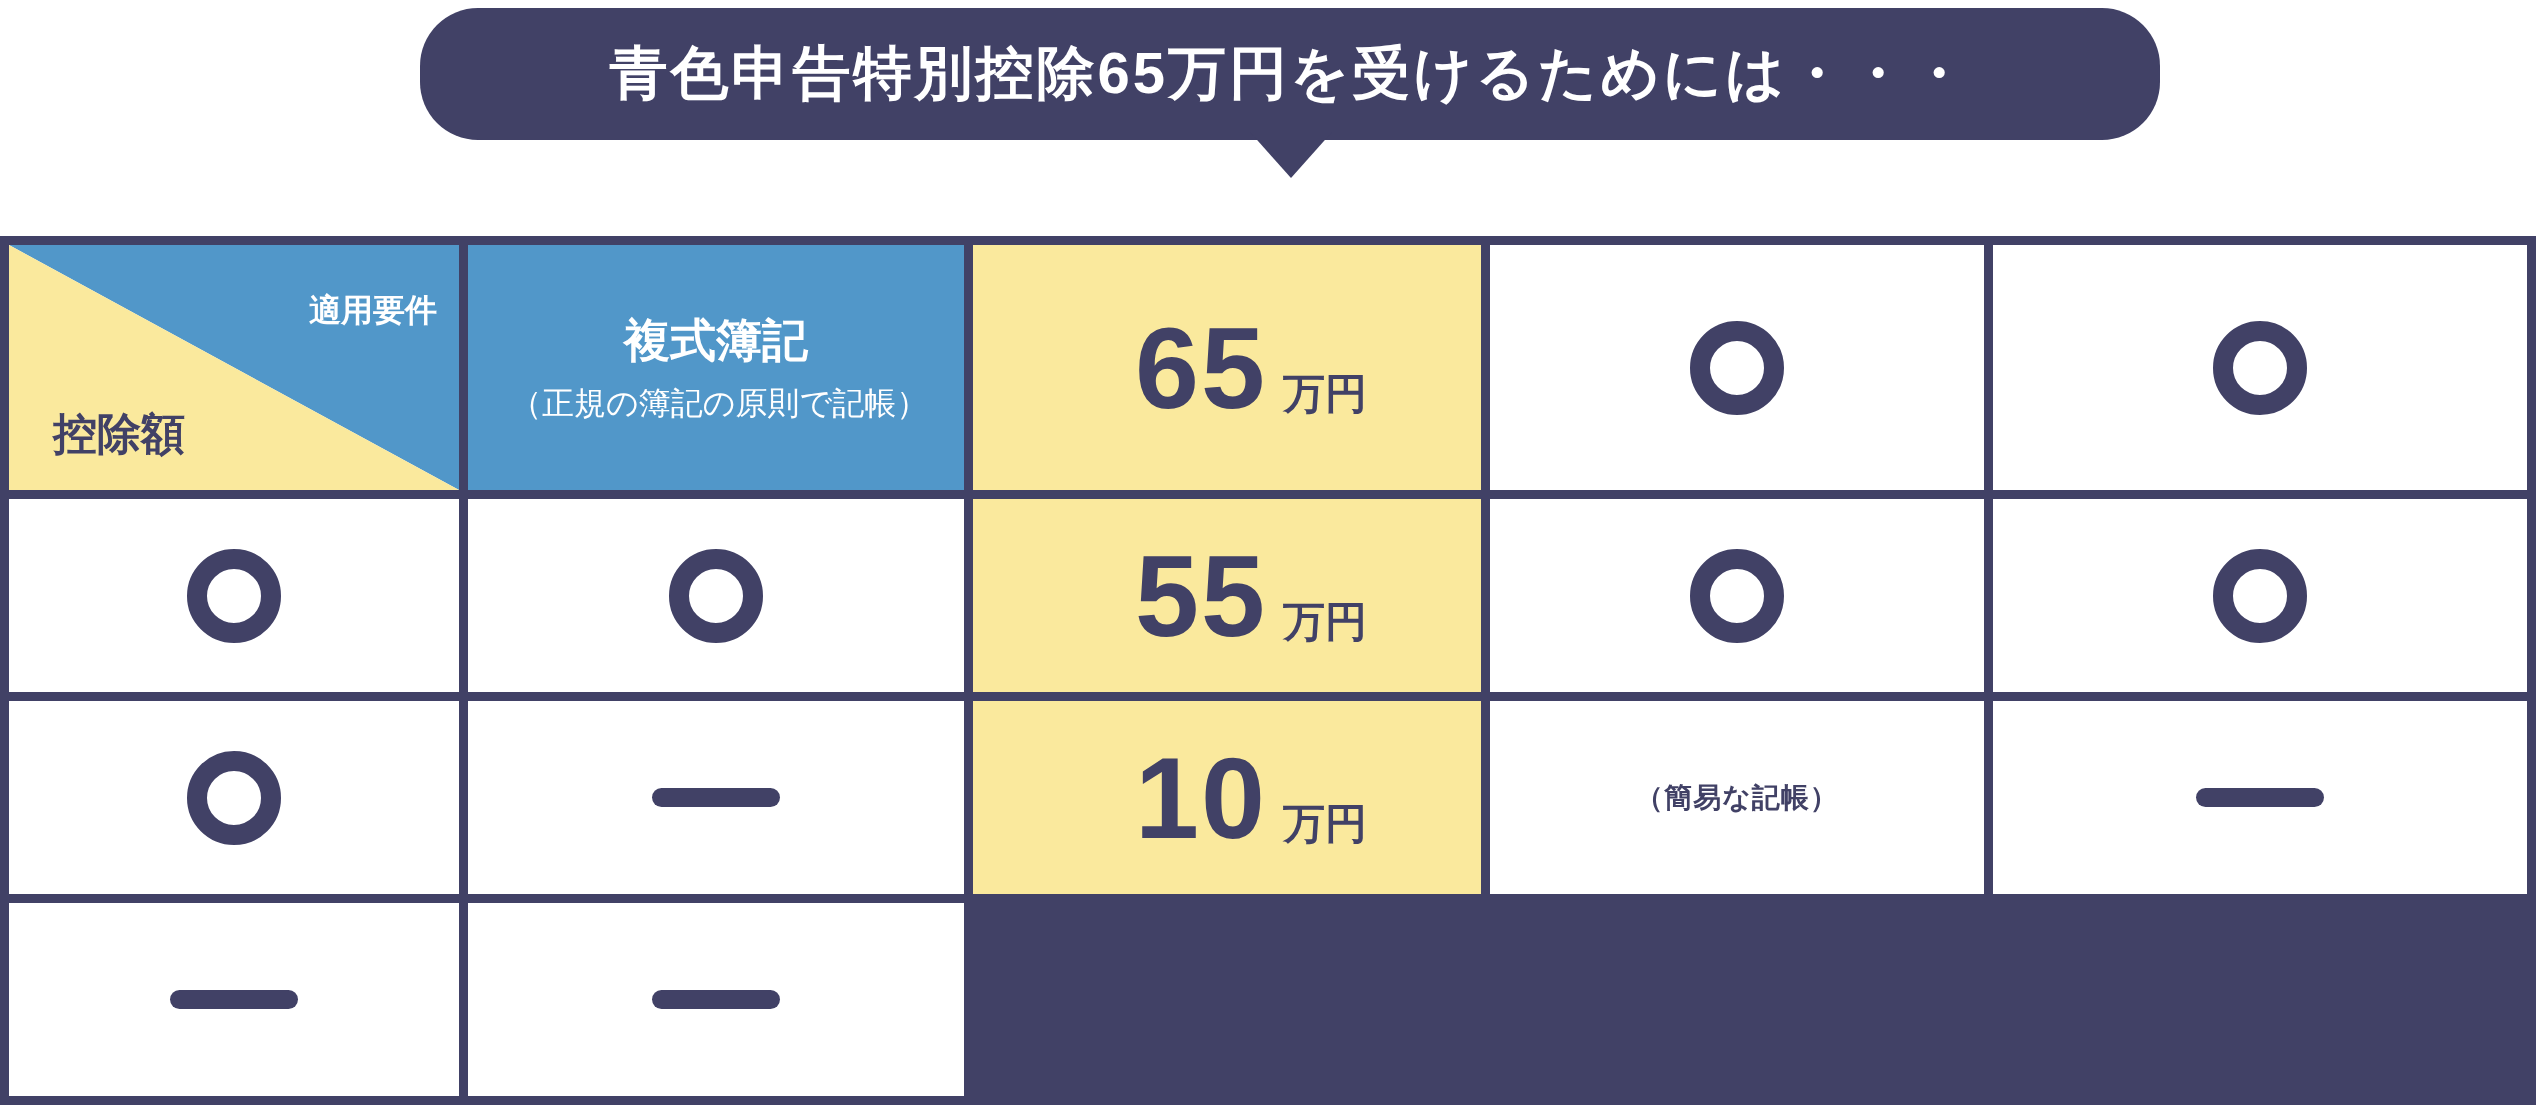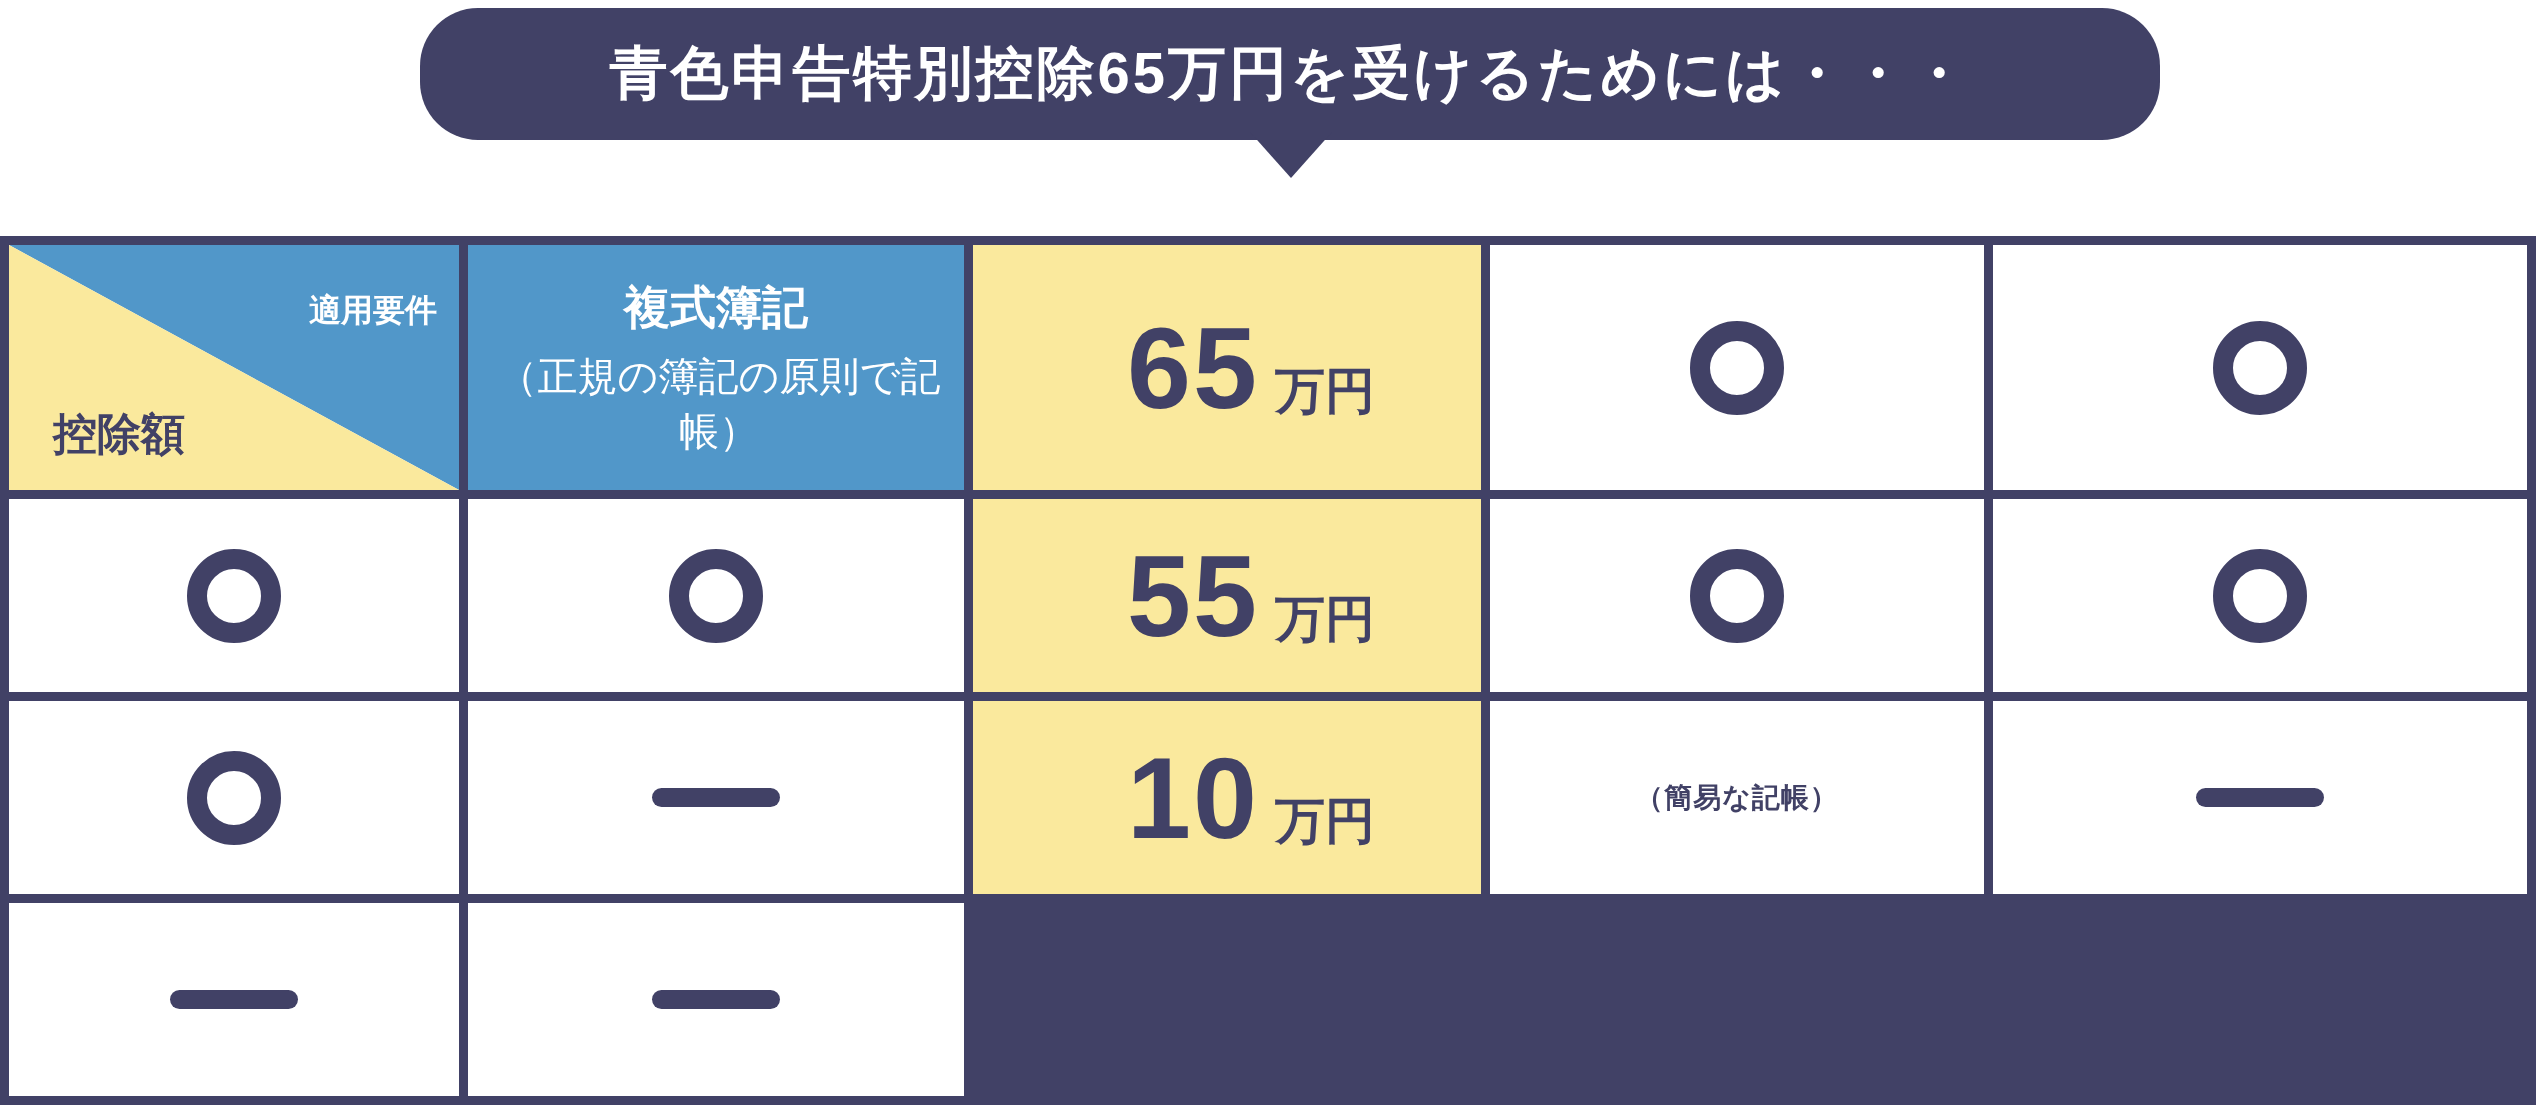--- a/index.html
+++ b/index.html
@@ -42,28 +42,28 @@
   .tri-blue{position:absolute;inset:0;background:var(--blue);
     -webkit-clip-path:polygon(0 0,100% 0,100% 100%);clip-path:polygon(0 0,100% 0,100% 100%);}
   .tri-yellow{position:absolute;inset:0;background:var(--yellow);
     -webkit-clip-path:polygon(0 0,100% 100%,0 100%);clip-path:polygon(0 0,100% 100%,0 100%);}
   .corner-top{position:absolute;top:44px;right:22px;color:#fff;font-size:32px;font-weight:700;z-index:2;}
   .corner-bottom{position:absolute;bottom:26px;left:44px;color:var(--navy);font-size:44px;font-weight:800;z-index:2;}
 
   
   .head{background:var(--blue);flex-direction:column;color:#fff;text-align:center;}
   .head-title{font-size:46px;font-weight:800;line-height:1.35;white-space:pre-line;}
-  .head-sub{font-size:40px;font-weight:500;margin-top:10px;margin-left:6px;}
+  .head-sub{font-size:32px;font-weight:500;margin-top:10px;margin-left:6px;}
   .head-sub:empty{display:none;}
 
   
   .rowlabel{background:var(--yellow);padding-left:48px;}
   .rowlabel .inner{display:flex;align-items:baseline;color:var(--navy);}
   .amount{font-size:115px;font-weight:800;letter-spacing:2px;}
-  .unit{font-size:50px;font-weight:800;margin-left:16px;}
+  .unit{font-size:42px;font-weight:800;margin-left:16px;}
 
   
   .circle{width:94px;height:94px;border:20px solid var(--navy);border-radius:50%;}
   .dash{width:128px;height:19px;border-radius:10px;background:var(--navy);}
   .note{color:var(--navy);font-size:28px;font-weight:600;letter-spacing:1px;}
 </style>
 </head>
 <body>
 
 <div class="canvas">

